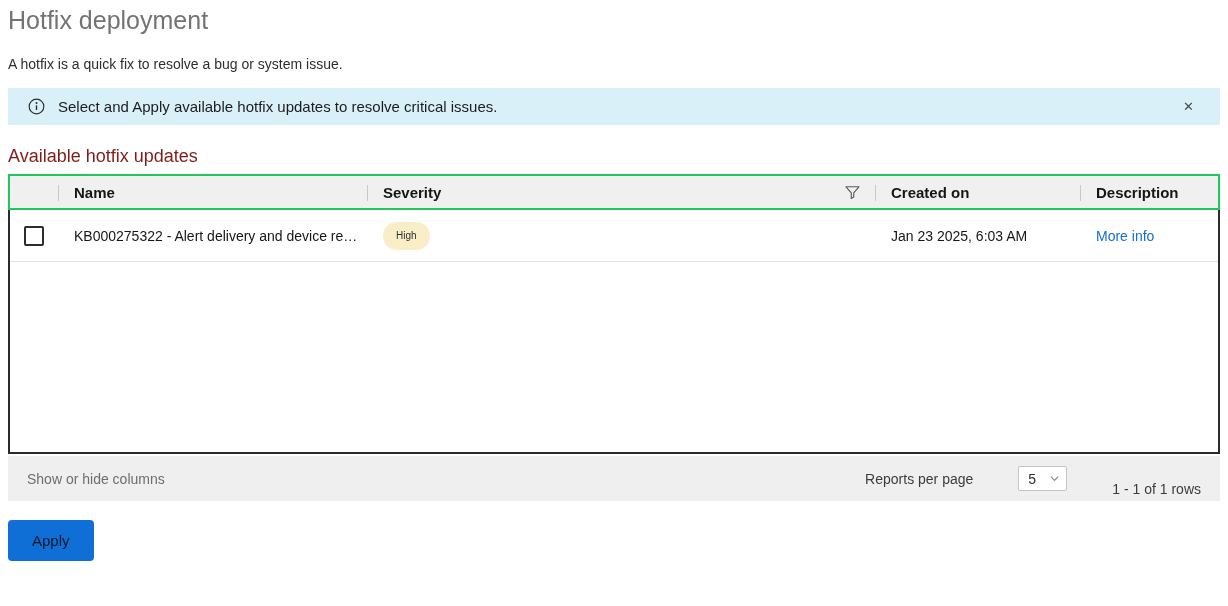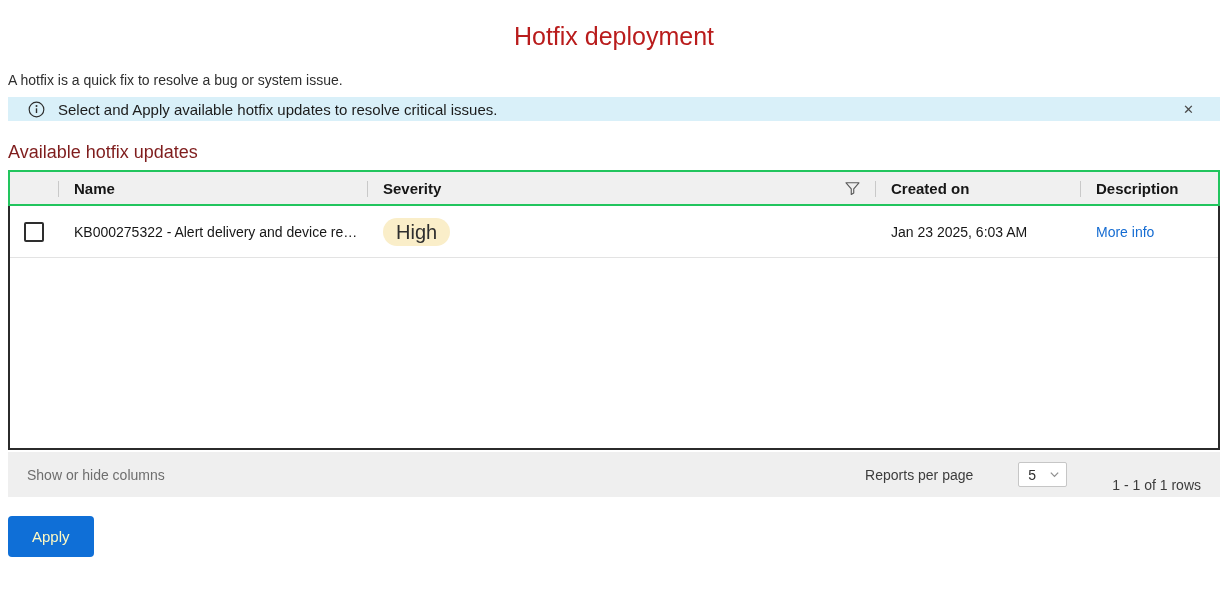--- a/index.html
+++ b/index.html
@@ -7,32 +7,32 @@
   body {
     width: 1228px; height: 606px;
     font-family: "Liberation Sans", sans-serif;
     color: #2e2e2e;
     overflow: hidden;
   }
   .page { padding: 0 8px; }
 
   
   .page-title {
-    margin: 20px 0 0 0;
-    font-size: 25px; font-weight: 400; line-height: 32px; color: #b91c1c; text-align: center;
+    margin: 4px 0 0 0;
+    font-size: 25px; font-weight: 400; line-height: 32px; color: #737373;
   }
   .page-subtitle {
     margin-top: 20px;
     font-size: 14px; line-height: 17px; color: #2e2e2e;
   }
 
   
   .banner {
-    margin-top: 8px;
-    height: 24px;
+    margin-top: 15px;
+    height: 37px;
     background: #d9f0f9;
     display: flex; align-items: center;
     padding: 0 20px;
   }
   .banner .msg { margin-left: 13px; font-size: 15px; color: #1c1c1c; }
   .banner .close {
     margin-left: auto;
     font-size: 13px; color: #4a4a4a;
     cursor: pointer; padding: 4px 6px; line-height: 1;
   }
@@ -86,21 +86,21 @@
     appearance: none; -webkit-appearance: none;
     width: 20px; height: 20px;
     border: 2px solid #2e2e2e; border-radius: 2px;
     background: #fff; margin: 0; cursor: pointer;
   }
   .badge {
     display: inline-block;
     background: #faeec9;
     border-radius: 14px;
     padding: 6px 13px;
-    font-size: 20px; color: #2e2e2e; line-height: 16px;
+    font-size: 10px; color: #2e2e2e; line-height: 16px;
   }
   .link { color: #156cd2; cursor: pointer; text-decoration: none; font-size: 14px; }
 
   
   .tfoot {
     margin-top: 2px;
     height: 45px;
     background: #efefef;
     display: flex; align-items: center; justify-content: space-between;
     padding: 0 19px;
@@ -116,21 +116,21 @@
     padding: 0 6px 0 9px; cursor: pointer;
   }
   .page-size .val { font-size: 14px; color: #2e2e2e; }
   .rows-summary { font-size: 14px; color: #3c3c3c; margin-top: 20px; }
 
   
   .apply-btn {
     margin: 19px 0 0 8px;
     height: 41px; padding: 0 24px;
     background: #0f6fd7; border: none; border-radius: 4px;
-    color: #fef9c3; font-size: 15px; font-family: "Liberation Sans", sans-serif;
+    color: #0f172a; font-size: 15px; font-family: "Liberation Sans", sans-serif;
     cursor: pointer;
   }
 </style>
 </head>
 <body>
 
 
 
 <div class="page">
 

